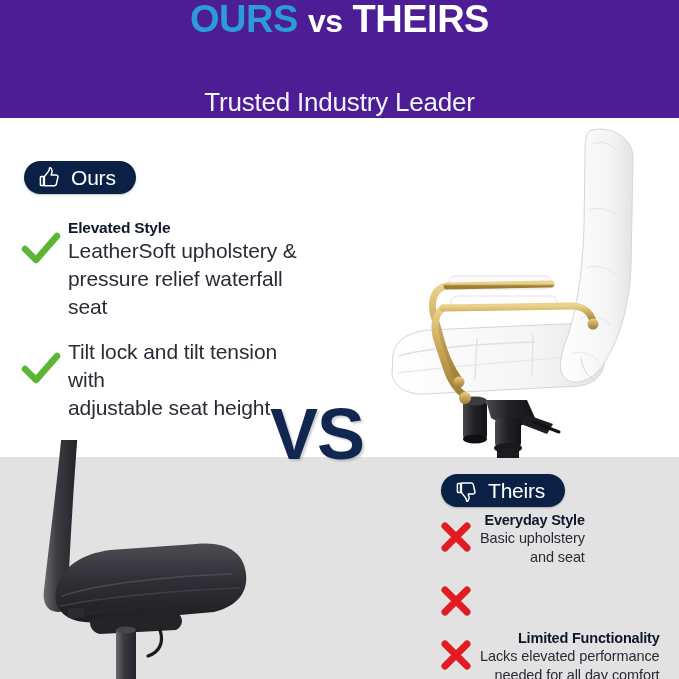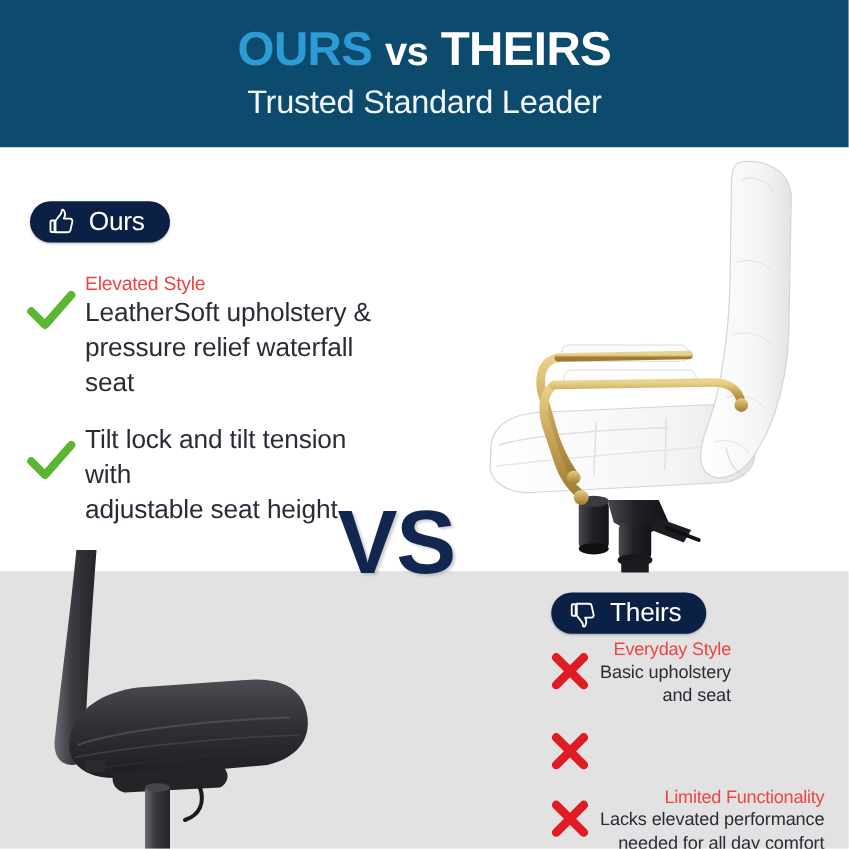--- a/index.html
+++ b/index.html
@@ -8,23 +8,23 @@
     font-family:"Liberation Sans", sans-serif;
     background:#ffffff;
     overflow:hidden;
     position:relative;
   }
   #root { position:relative; width:679px; height:679px; overflow:hidden; }
 
   
   .header {
     position:absolute; left:0; top:0; width:679px; height:118px;
-    background:#0c4a6e;
+    background:#4c1d95;
     display:flex; flex-direction:column;
-    align-items:center; justify-content:center;
+    align-items:center; justify-content:space-between;
   }
   .head-title {
     font-size:38px; font-weight:bold; letter-spacing:-0.5px;
     line-height:1.05; white-space:nowrap;
   }
   .head-title .ours { color:#2c9bd6; }
   .head-title .vs { color:#ffffff; font-size:32px; }
   .head-title .theirs { color:#ffffff; }
   .head-sub {
     margin-top:6px; color:#f2f5f8;
@@ -69,21 +69,21 @@
   #list-ours   .fitem { margin-bottom:17px; }
   #list-theirs .fitem { margin-bottom:8px;text-align:right; }
   .fitem:last-child { margin-bottom:0; }
 
   .fmark { flex:0 0 auto; }
   #list-ours   .fmark { width:46px; height:46px; margin-top:8px; }
   #list-theirs .fmark { width:40px; height:40px; margin-top:6px; }
 
   .ftext { padding-left:4px; }
   .ftitle {
-    font-weight:normal; color:#ef4444;
+    font-weight:bold; color:#0f172a;
     letter-spacing:-0.2px;
   }
   .fdesc { color:#2b2b38; letter-spacing:-0.1px; }
   #list-ours   .ftitle { font-size:15.5px; line-height:1.25; }
   #list-ours   .fdesc  { font-size:21px;   line-height:1.33; }
   #list-theirs .ftitle { font-size:14.5px; line-height:1.25; }
   #list-theirs .fdesc  { font-size:14.5px; line-height:1.3; }
 
   
   #vs-text {
@@ -101,21 +101,21 @@
 <body>
 
 <div id="root">
 
   <div class="header">
     <div class="head-title">
       <span class="ours">OURS</span>
       <span class="vs">vs</span>
       <span class="theirs">THEIRS</span>
     </div>
-    <div class="head-sub">Trusted Standard Leader</div>
+    <div class="head-sub">Trusted Industry Leader</div>
   </div>
 
   <div class="panel-white"></div>
   <div class="panel-gray"></div>
 
   <svg id="chair-ours" viewBox="0 0 294 340">
     <defs>
       <linearGradient id="gold" x1="0" y1="0" x2="0" y2="1">
         <stop offset="0%" stop-color="#e8d28c"></stop>
         <stop offset="40%" stop-color="#cdab5e"></stop>

